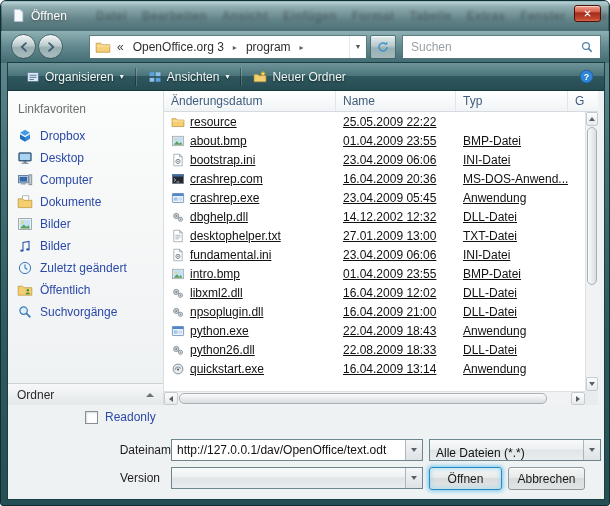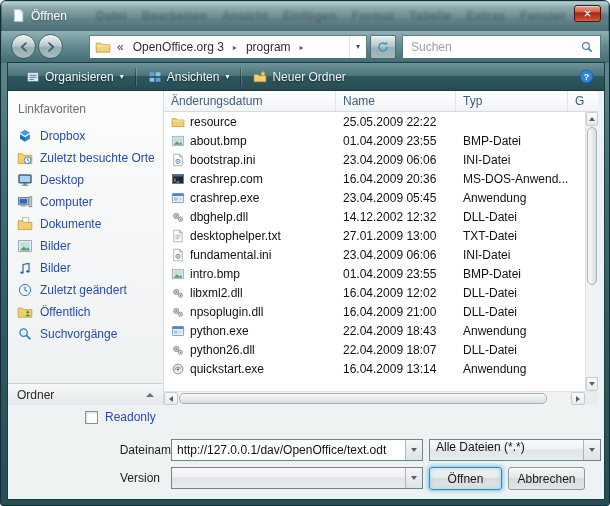--- a/index.html
+++ b/index.html
@@ -82,21 +82,21 @@
   .pane { position:absolute; left:156px; top:0; width:434px; height:314px; background:#ffffff; }
   .headers { position:absolute; left:0; top:0; right:0; height:21px; display:flex;
     background:linear-gradient(180deg,#ffffff,#f1f4f6); border-bottom:1px solid #d7dbdf; }
   .hcell { height:100%; padding:3px 0 0 7px; color:#3f5d80; border-right:1px solid #e3e6e9; overflow:hidden; white-space:nowrap; }
   .headers .hcell:nth-of-type(1) { width:172px; }
   .headers .hcell:nth-of-type(2) { width:120px; }
   .headers .hcell:nth-of-type(3) { width:112px; }
   .headers .hcell:nth-of-type(4) { flex:1; border-right:0; }
 
   .rows { position:absolute; left:0; top:21px; right:13px; bottom:14px; background:#ffffff; overflow:hidden; }
-  .frow { display:flex; height:19px; align-items:center; color:#111111; }
+  .frow { display:flex; height:19px; align-items:center; color:#111111;text-decoration:underline; }
   .cell { overflow:hidden; white-space:nowrap; }
   .c-name { width:172px; display:flex; align-items:center; gap:5px; padding-left:7px; }
   .c-date { width:120px; padding-left:7px; }
   .c-type { width:112px; padding-left:7px; }
   .ficon { flex:0 0 14px; width:14px; height:14px; }
 
   .vscroll { position:absolute; right:0; top:21px; width:13px; bottom:14px; background:#f1f2f3; border-left:1px solid #dfe2e5; }
   .varrow { position:absolute; left:0; right:0; height:14px; display:flex; align-items:center; justify-content:center;
     background:linear-gradient(180deg,#fcfcfd,#e8ebed); border:1px solid #c6cbd0; border-radius:2px; }
   .varrow.top { top:0; } .varrow.bottom { bottom:0; }
@@ -124,21 +124,21 @@
   .ro-label { color:#2b49a8; }
   .flabel { position:absolute; left:0; width:152px; text-align:right; color:#1c1c1c; }
   .flabel.fn { top:38px;margin-left:21px; } .flabel.ver { top:66px; }
 
   .combo { position:absolute; display:flex; height:22px; border:1px solid #6d858d; background:#ffffff; }
   .combo.filename { left:163px; top:34px; width:252px;gap:14px; }
   .combo-input { flex:1; min-width:0; border:0; outline:0; font:12px "Liberation Sans",sans-serif; padding:0 3px 0 5px; color:#111111; }
   .combo-btn { width:17px; display:flex; align-items:center; justify-content:center;
     background:linear-gradient(180deg,#f4f6f7,#dde2e5); border-left:1px solid #aeb6bb; align-self:stretch; }
 
-  .dropdown { position:absolute; height:22px; display:flex; align-items:flex-start; border:1px solid #6d858d;
+  .dropdown { position:absolute; height:22px; display:flex; align-items:flex-end; border:1px solid #6d858d;
     background:linear-gradient(180deg,#f8fafa 0%,#eef1f2 45%,#dfe4e6 50%,#e9edef 100%); }
   .dropdown .dd-text { flex:1; padding-left:6px; overflow:hidden; white-space:nowrap; color:#111111; }
   .dropdown.filetype { left:421px; top:34px; width:172px; }
   .dropdown.version  { left:163px; top:62px; width:252px; }
 
   .btn { position:absolute; height:23px; font:12px "Liberation Sans",sans-serif; color:#1a1a1a;
     border:1px solid #8e989d; border-radius:3px;
     background:linear-gradient(180deg,#f4f5f5 0%,#e9ebeb 45%,#d9dcdd 50%,#e2e5e6 100%);
     box-shadow:inset 0 1px 0 #ffffff; }
   .btn.default { left:421px; top:62px; width:73px; border-color:#2f88bb;
@@ -285,30 +285,20 @@
               <span class="i16">
                 <svg viewBox="0 0 16 16">
                   <path d="M8 1.8l5 3-5 3-5-3z" fill="#4498e8"></path>
                   <path d="M3 6.2l5 3v4.6l-5-3z" fill="#1e6fc4"></path>
                   <path d="M13 6.2l-5 3v4.6l5-3z" fill="#3487d6"></path>
                 </svg>
               </span>
               <span class="sb-label">Dropbox</span>
             </div>
 
-            <div class="sb-item">
-              <span class="i16">
-                <svg viewBox="0 0 16 16">
-                  <path d="M1.2 3.8h4.4l1.3 1.5h7.9v8.3H1.2z" fill="#f5cf6f" stroke="#b98f35" stroke-width=".7"></path>
-                  <circle cx="10.6" cy="10.2" r="3.4" fill="#eef6fc" stroke="#3a79b8" stroke-width=".9"></circle>
-                  <path d="M10.6 8.2v2.2l1.5.9" fill="none" stroke="#3a79b8" stroke-width=".9"></path>
-                </svg>
-              </span>
-              <span class="sb-label">Zuletzt besuchte Orte</span>
-            </div>
 
             <div class="sb-item">
               <span class="i16">
                 <svg viewBox="0 0 16 16">
                   <rect x="1.8" y="2.8" width="12.4" height="8.2" rx=".6" fill="#48729e" stroke="#2c4a68" stroke-width=".8"></rect>
                   <rect x="2.8" y="3.8" width="10.4" height="6.2" fill="#a8d4f0"></rect>
                   <rect x="6.4" y="11.2" width="3.2" height="1.6" fill="#5d6d78"></rect>
                   <rect x="4.4" y="12.8" width="7.2" height="1.1" fill="#8496a0"></rect>
                 </svg>
               </span>
@@ -600,21 +590,21 @@
                 <span class="ficon">
                   <svg viewBox="0 0 16 16">
                     <circle cx="6" cy="6.8" r="3" fill="#ccd2d8" stroke="#7b858e" stroke-width=".9"></circle>
                     <circle cx="6" cy="6.8" r="1.1" fill="#7b858e"></circle>
                     <circle cx="10.8" cy="10.6" r="2.4" fill="#dde2e6" stroke="#7b858e" stroke-width=".9"></circle>
                     <circle cx="10.8" cy="10.6" r=".9" fill="#7b858e"></circle>
                   </svg>
                 </span>
                 <span class="fname">python26.dll</span>
               </div>
-              <div class="cell c-date">22.04.2009 18:07</div>
+              <div class="cell c-date">22.08.2009 18:33</div>
               <div class="cell c-type">DLL-Datei</div>
             </div>
 
             <div class="frow">
               <div class="cell c-name">
                 <span class="ficon">
                   <svg viewBox="0 0 16 16">
                     <circle cx="8" cy="8" r="5.6" fill="#e9ebed" stroke="#6e767c" stroke-width=".9"></circle>
                     <path d="M4.8 9.2a3.4 3.4 0 0 1 6.4-1.6" fill="none" stroke="#8fa8ba" stroke-width="1.4"></path>
                     <circle cx="8" cy="8.6" r="1.2" fill="#49565e"></circle>

